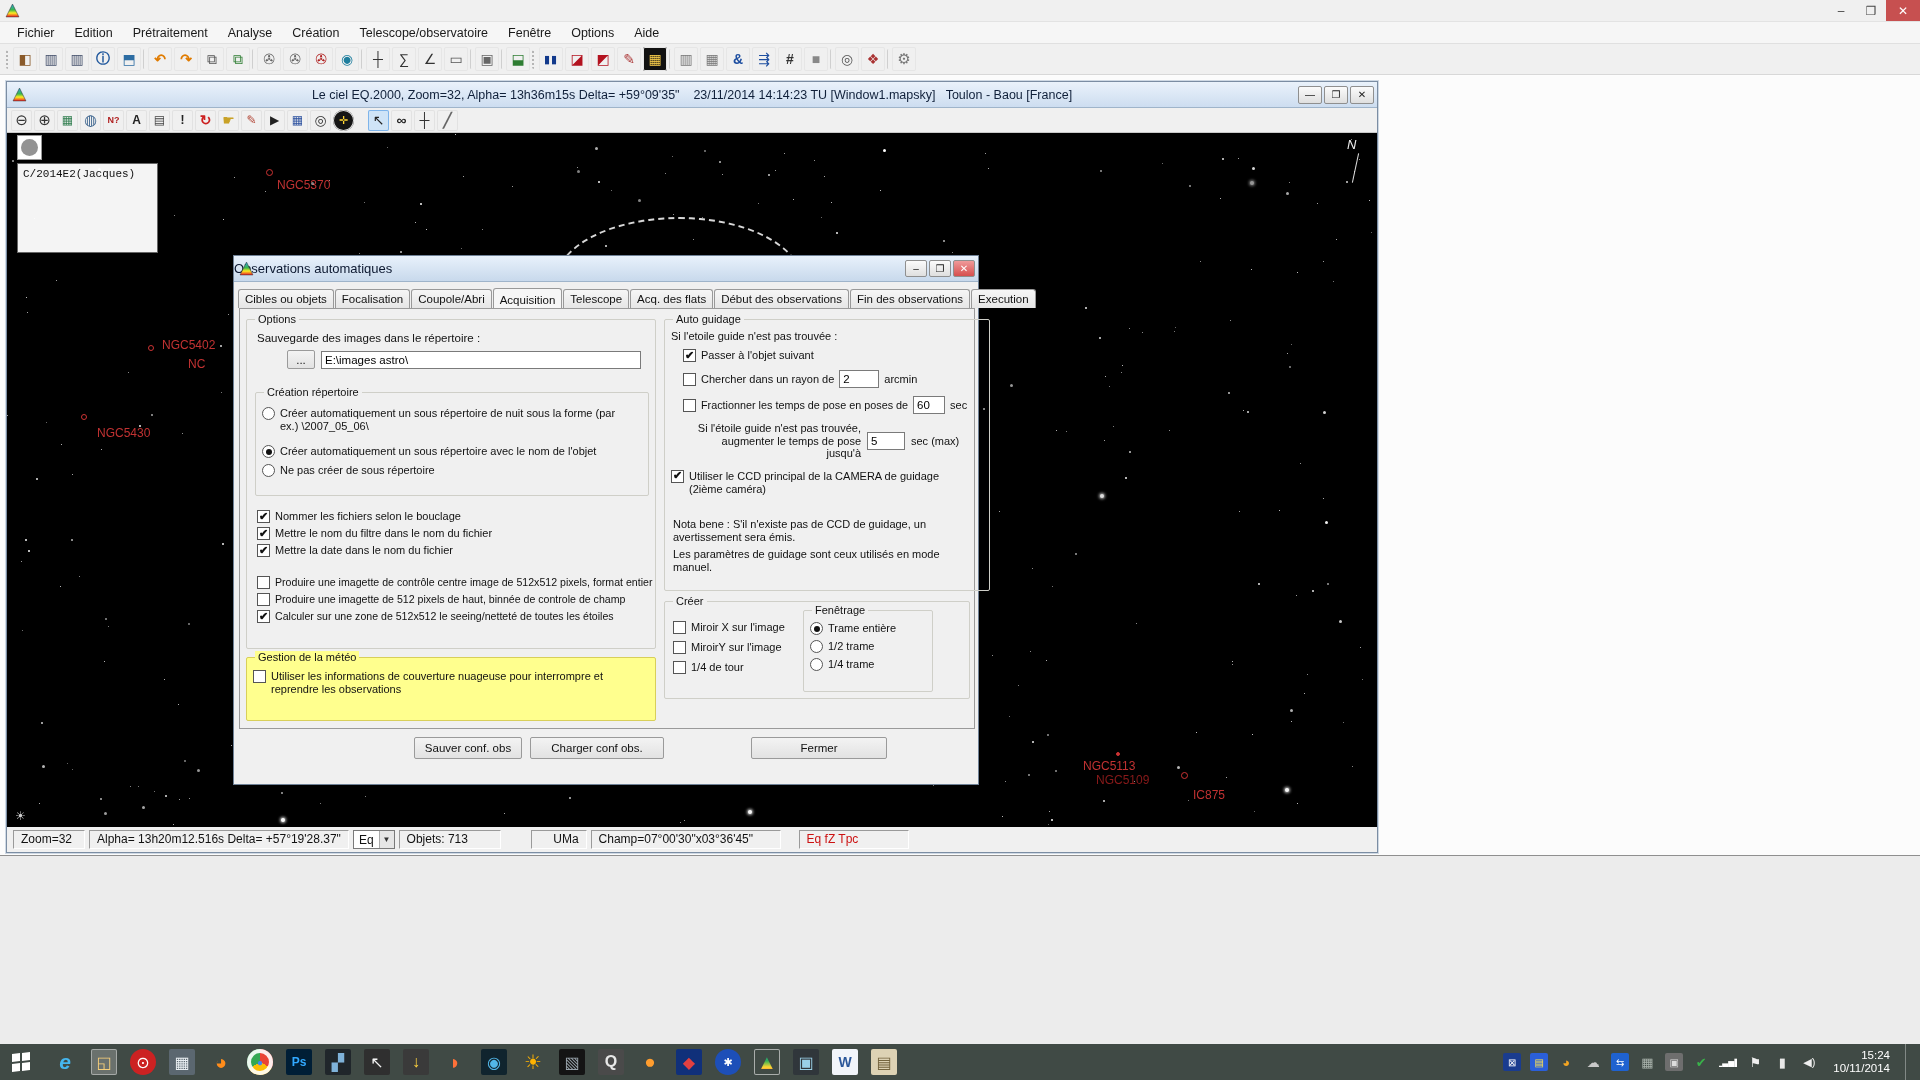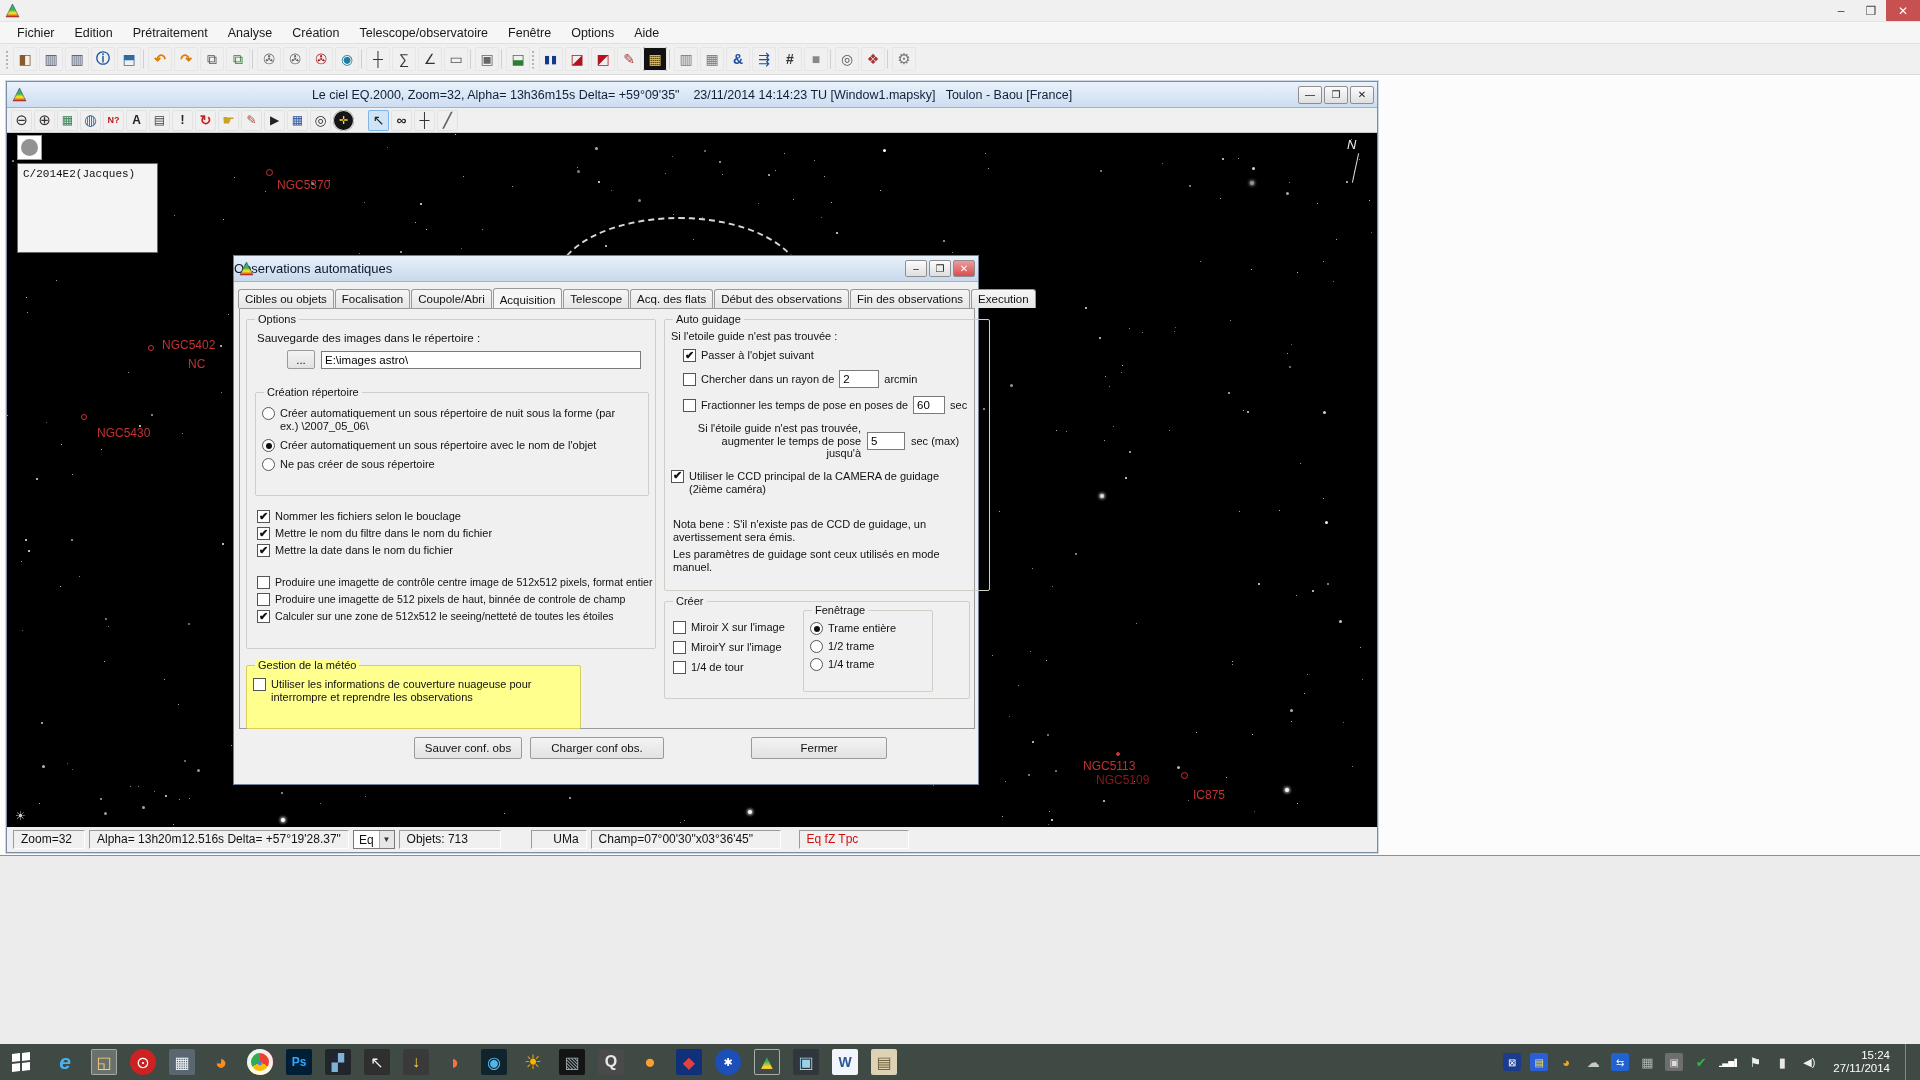--- a/index.html
+++ b/index.html
@@ -428,21 +428,21 @@
 
       <div class="group" style="left:8px;top:72px;width:394px;height:104px;position:absolute">
         <span class="glabel">Création répertoire</span>
         <div style="display:block;padding-top:8px">
 
             <label class="cbrow wrap" style="margin-top:6px">
               <span class="rb"></span>
               <span class="wrap" style="max-width:355px">Créer automatiquement un sous répertoire de nuit sous la forme (par ex.) \2007_05_06\</span>
             </label>
 
-            <label class="cbrow wrap" style="margin-top:6px">
+            <label class="cbrow wrap" style="margin-top:12px">
               <span class="rb on"></span>
               <span class="wrap" style="max-width:355px">Créer automatiquement un sous répertoire avec le nom de l'objet</span>
             </label>
 
             <label class="cbrow wrap" style="margin-top:6px">
               <span class="rb"></span>
               <span class="wrap" style="max-width:355px">Ne pas créer de sous répertoire</span>
             </label>
           </div>
       </div>
@@ -477,21 +477,21 @@
             <span>Produire une imagette de 512 pixels de haut, binnée de controle de champ</span>
           </label>
 
           <label class="cbrow" style="font-size:10.6px">
             <span class="cb on"></span>
             <span>Calculer sur une zone de 512x512 le seeing/netteté de toutes les étoiles</span>
           </label>
         </div>
     </div>
 
-    <div class="group yellow" style="left:6px;top:356px;width:335px;height:64px">
+    <div class="group yellow" style="left:6px;top:348px;width:410px;height:64px">
       <span class="glabel">Gestion de la météo</span>
       <label class="cbrow wrap" style="margin-top:12px">
         <span class="cb"></span>
         <span class="wrap" style="max-width:370px">Utiliser les informations de couverture nuageuse pour interrompre et reprendre les observations</span>
       </label>
     </div>
 
     <div class="group" style="left:424px;top:10px;width:326px;height:272px">
       <span class="glabel">Auto guidage</span>
       <div style="margin:10px 0 0 6px">Si l'etoile guide n'est pas trouvée :</div>
@@ -692,17 +692,17 @@
         </span>
         <span class="tryicon" style="color: rgb(232, 232, 232);">
           <span>▮</span>
         </span>
         <span class="tryicon" style="color: rgb(240, 240, 240); font-size: 11px;">
           <span>◀)</span>
         </span>
       </div>
     <div class="clock">
       <div>15:24</div>
-      <div>27/11/2014</div>
+      <div>10/11/2014</div>
     </div>
     <div class="show-desktop"></div>
   </div>
 </div>
 
 </body></html>

